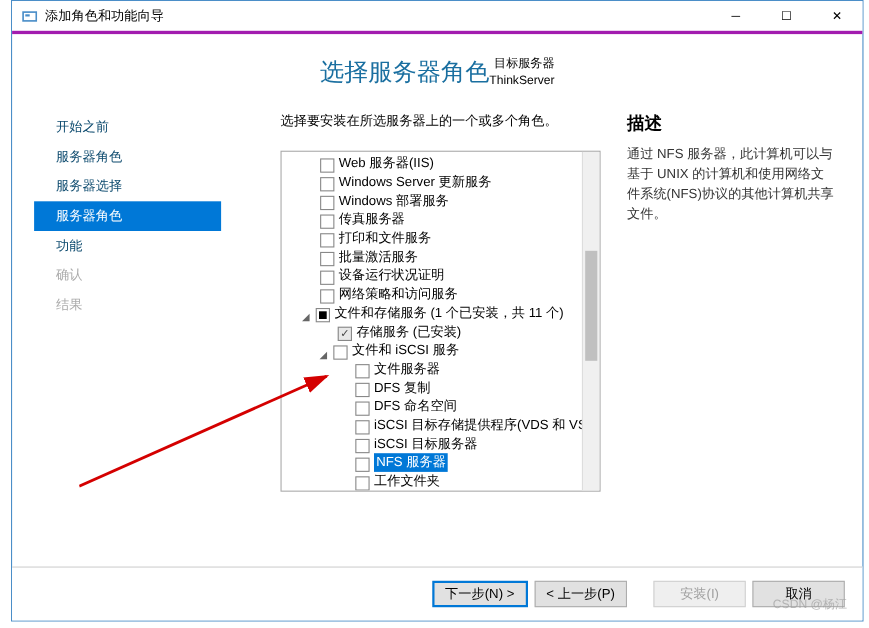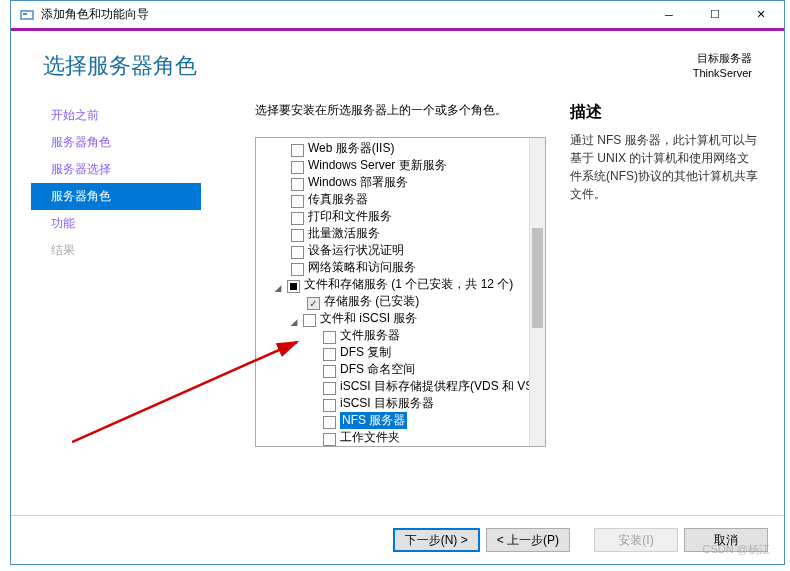--- a/index.html
+++ b/index.html
@@ -4,27 +4,27 @@
   <style>
     * { box-sizing: border-box; margin: 0; padding: 0; font-family: "Microsoft YaHei", "Segoe UI", sans-serif; }
     body { background: #fff; width: 790px; height: 571px; position: relative; overflow: hidden; }
     .window { position: absolute; top: 0; left: 10px; width: 775px; height: 565px; border: 1px solid #4b8ec8; background: #fff; display: flex; flex-direction: column; }
     .titlebar { height: 30px; display: flex; align-items: center; padding: 0 0 0 8px; border-bottom: 3px solid #a21caf; background: #fff; }
     .titlebar-icon { width: 16px; height: 16px; margin-right: 6px; display: flex; align-items: center; justify-content: center; }
     .title-text { font-size: 12px; flex: 1; }
     .win-controls { display: flex; height: 100%; }
     .win-btn { width: 46px; display: flex; align-items: center; justify-content: center; font-size: 11px; cursor: pointer; }
     
-    .header-area { padding: 20px 32px 12px 32px; display: flex; justify-content: space-between; align-items: flex-start; }
+    .header-area { padding: 20px 32px 12px 32px; display: flex; justify-content: center; align-items: flex-start; }
     .page-title { font-size: 22px; color: #1a6fa0; font-weight: 400; }
     .target-srv { text-align: right; font-size: 11px; line-height: 1.4; }
     
     .main-area { display: flex; flex: 1; overflow: hidden; padding: 0 0 0 20px; }
     .sidebar { width: 170px; padding-top: 8px; }
-    .sidebar-item { font-size: 12px; padding: 5px 0 5px 20px; color: #8b5cf6; cursor: pointer; }
+    .sidebar-item { font-size: 12px; padding: 5px 0 5px 20px; color: #0c4a6e; cursor: pointer; }
     .sidebar-item.active { background: #0078d7; color: #fff; }
     .sidebar-item.disabled { color: #aaa; }
     
     .content { flex: 1; display: flex; padding: 8px 24px 0 30px; gap: 24px; }
     .roles-col { flex: 1; display: flex; flex-direction: column; min-width: 0; margin-left: 24px; }
     .instr { font-size: 12px; margin-bottom: 18px; }
     .col-label { font-size: 16px; font-weight: bold; margin-bottom: 8px; }
     .tree-box { border: 1px solid #aaa; height: 310px; overflow: hidden; position: relative; background: #fff; }
     .tree-scroll { position: absolute; top: 0; right: 16px; bottom: 0; left: 0; overflow: hidden; padding: 2px; }
     .scrollbar { position: absolute; right: 0; top: 0; bottom: 0; width: 16px; background: #f0f0f0; border-left: 1px solid #ddd; }
@@ -78,20 +78,21 @@
     </div>
   </div>
 
   <div class="main-area">
     <div class="sidebar">
       <div class="sidebar-item">开始之前</div>
       <div class="sidebar-item">服务器角色</div>
       <div class="sidebar-item">服务器选择</div>
       <div class="sidebar-item active">服务器角色</div>
       <div class="sidebar-item">功能</div>
+      <div class="sidebar-item disabled">确认</div>
       <div class="sidebar-item disabled">结果</div>
     </div>
 
     <div class="content">
       <div class="roles-col">
         <div class="instr">选择要安装在所选服务器上的一个或多个角色。</div>
         <div class="tree-box">
           <div class="tree-scroll">
             <div class="tree-row ind1">
                 <span class="chk"></span>
@@ -121,21 +122,21 @@
                 <span class="chk"></span>
                 <span class="role-label">设备运行状况证明</span>
               </div>
             <div class="tree-row ind1">
                 <span class="chk"></span>
                 <span class="role-label">网络策略和访问服务</span>
               </div>
             <div class="tree-row ind0">
                 <span class="expander">◢</span>
                 <span class="chk filled"></span>
-                <span class="role-label">文件和存储服务 (1 个已安装，共 12 个)</span>
+                <span class="role-label">文件和存储服务 (1 个已安装，共 11 个)</span>
               </div>
             <div class="tree-row ind2">
                 <span class="chk checked disabled"></span>
                 <span class="role-label">存储服务 (已安装)</span>
               </div>
             <div class="tree-row ind1">
                 <span class="expander">◢</span>
                 <span class="chk"></span>
                 <span class="role-label">文件和 iSCSI 服务</span>
               </div>

